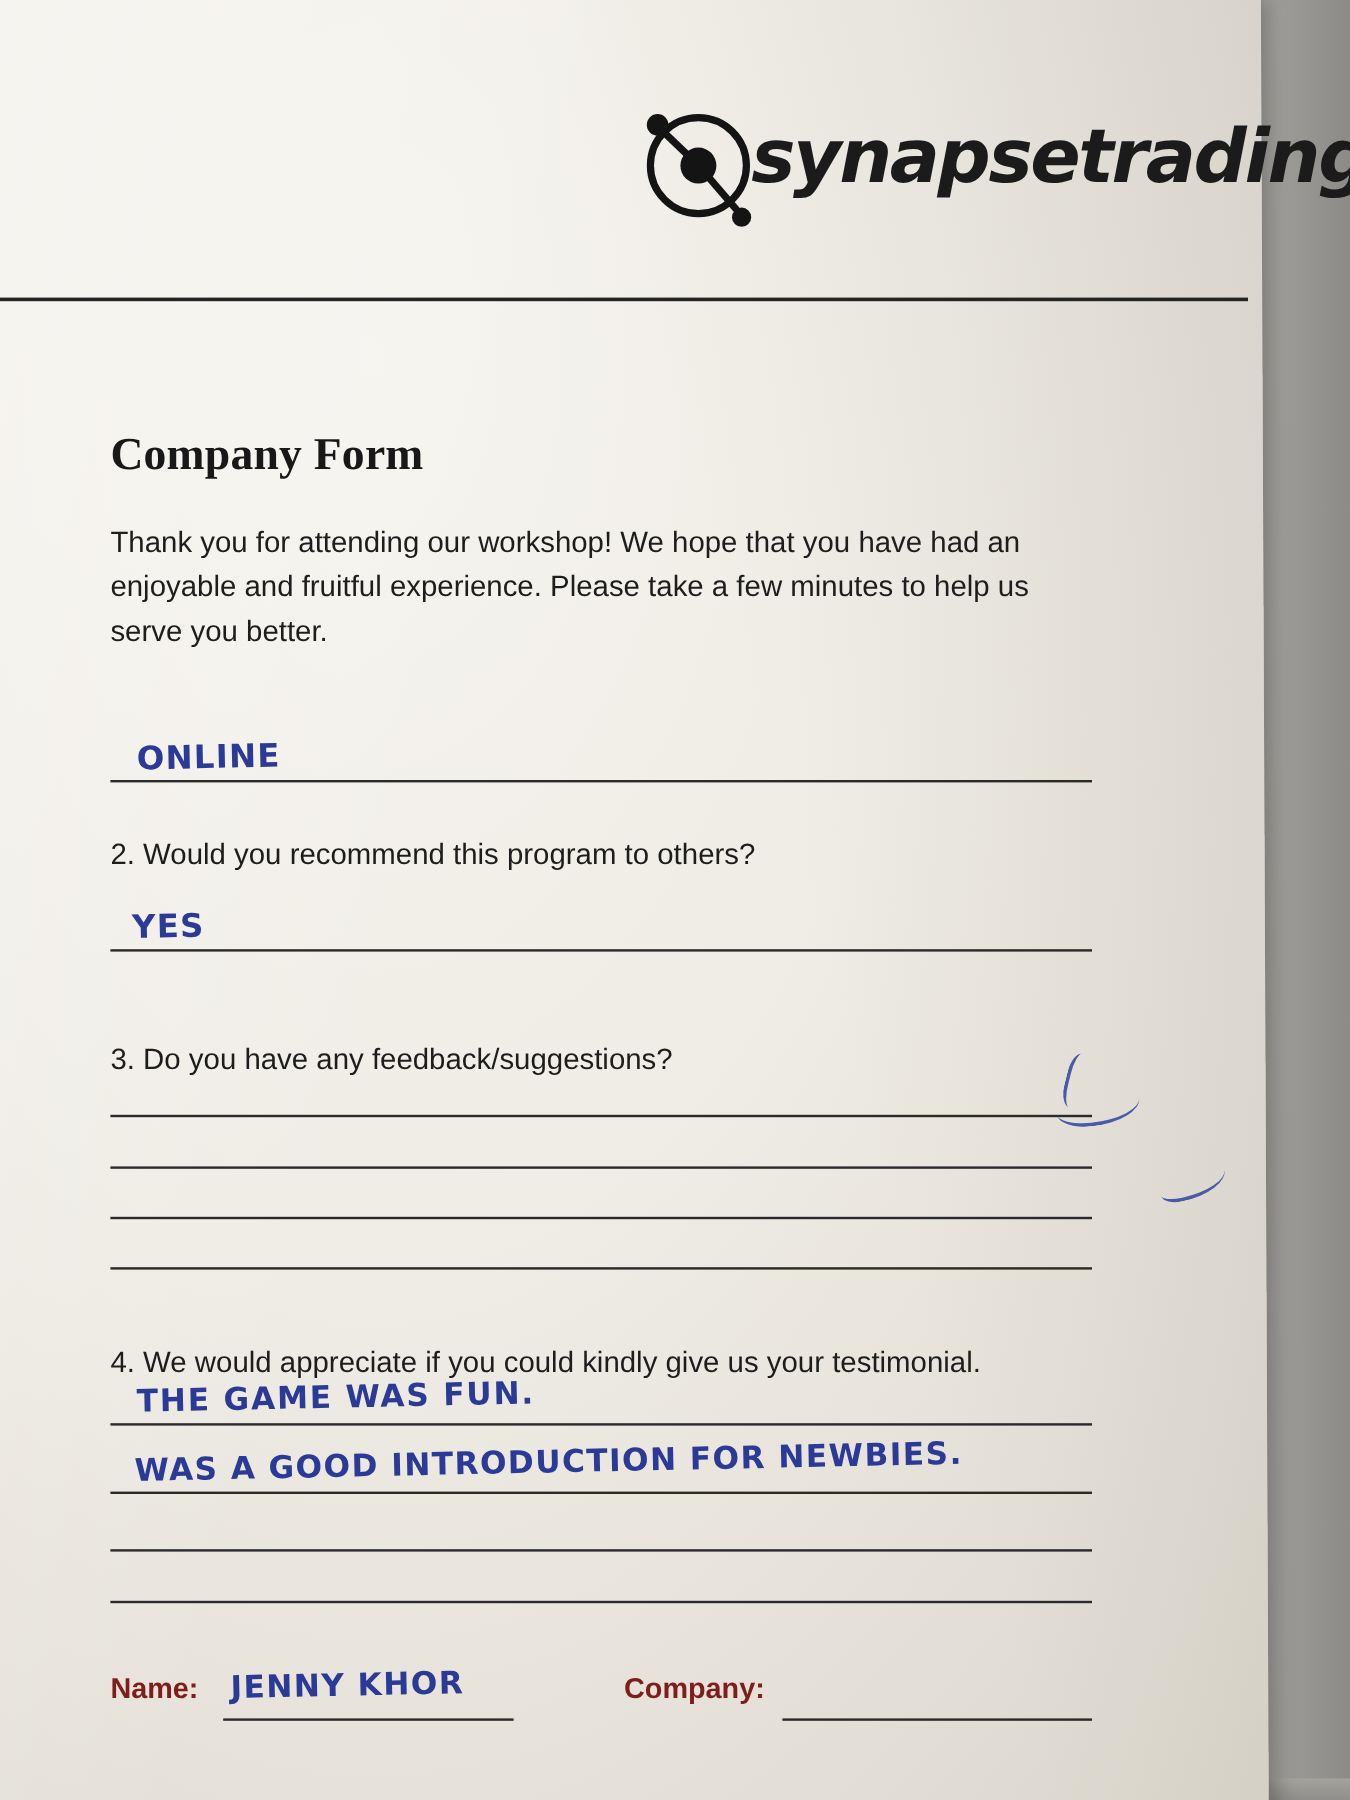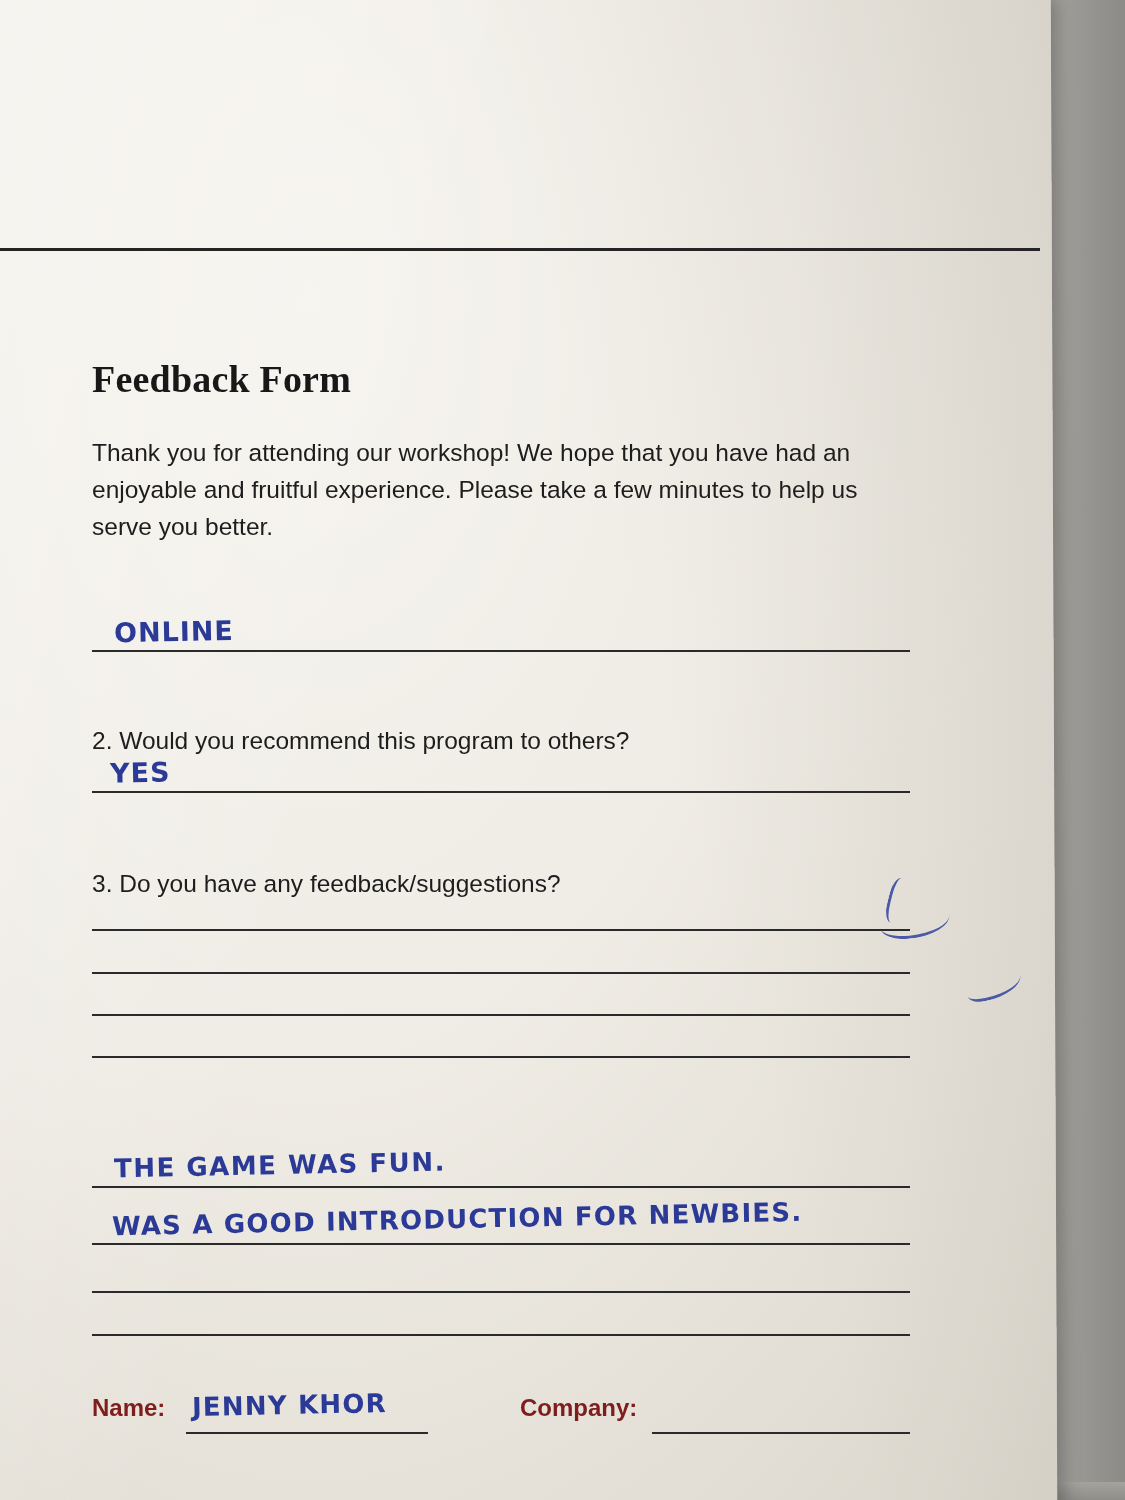--- a/index.html
+++ b/index.html
@@ -118,21 +118,21 @@
     color: #1d1d1d;
   }
   .question {
     position: absolute;
     left: 92px;
     font-size: 24.5px;
     color: #1d1d1d;
     white-space: nowrap;
   }
   .q1 { top: 586px; }
-  .q2 { top: 727px; }
+  .q2 { top: 699px; }
   .q3 { top: 870px; }
   .q4 { top: 1122px; }
 
   
   .line {
     position: absolute;
     left: 92px;
     width: 818px;
     height: 2px;
     background: #2a2a2a;
@@ -209,42 +209,54 @@
 
 <div id="page">
 
   <div id="bg-right"></div>
   <div id="bg-bottom"></div>
 
   <div id="paper"></div>
 
   <div class="content">
 
+    <div class="logo">
+      <svg class="logo-mark" viewBox="0 0 108 108">
+        <circle cx="56" cy="52" r="40" fill="none" stroke="#141414" stroke-width="6"></circle>
+        <circle cx="56" cy="52" r="15" fill="#141414"></circle>
+        <circle cx="22" cy="18" r="9" fill="#141414"></circle>
+        <circle cx="92" cy="95" r="8" fill="#141414"></circle>
+        <line x1="28" y1="25" x2="50" y2="46" stroke="#141414" stroke-width="6"></line>
+        <line x1="63" y1="60" x2="88" y2="89" stroke="#141414" stroke-width="6"></line>
+      </svg>
+      <div class="logo-text">synapsetrading</div>
+    </div>
 
     <div class="hrule"></div>
 
-    <div class="title">Feedback Form</div>
+    <div class="title">Company Form</div>
     <div class="intro">Thank you for attending our workshop! We hope that you have had an enjoyable and fruitful experience. Please take a few minutes to help us serve you better.</div>
 
     <div class="line" style="top:650px"></div>
     <div class="hand hand-online">ONLINE</div>
 
     <div class="question q2">2. Would you recommend this program to others?</div>
     <div class="line" style="top:791px"></div>
     <div class="hand hand-yes">YES</div>
 
     <div class="question q3">3. Do you have any feedback/suggestions?</div>
     <div class="line" style="top:929px"></div>
     <div class="line" style="top:972px"></div>
     <div class="line" style="top:1014px"></div>
     <div class="line" style="top:1056px"></div>
     <div class="mark1"></div>
     <div class="mark2"></div>
     <div class="mark3"></div>
 
+    <div class="question q4">4. We would appreciate if you could kindly give us your testimonial.</div>
     <div class="line" style="top:1186px"></div>
     <div class="line" style="top:1243px"></div>
     <div class="line" style="top:1291px"></div>
     <div class="line" style="top:1334px"></div>
     <div class="hand hand-t1">THE GAME WAS FUN.</div>
     <div class="hand hand-t2">WAS A GOOD INTRODUCTION FOR NEWBIES.</div>
 
     <div class="field-label label-name">Name:</div>
     <div class="field-line line-name"></div>
     <div class="hand hand-name">JENNY KHOR</div>

